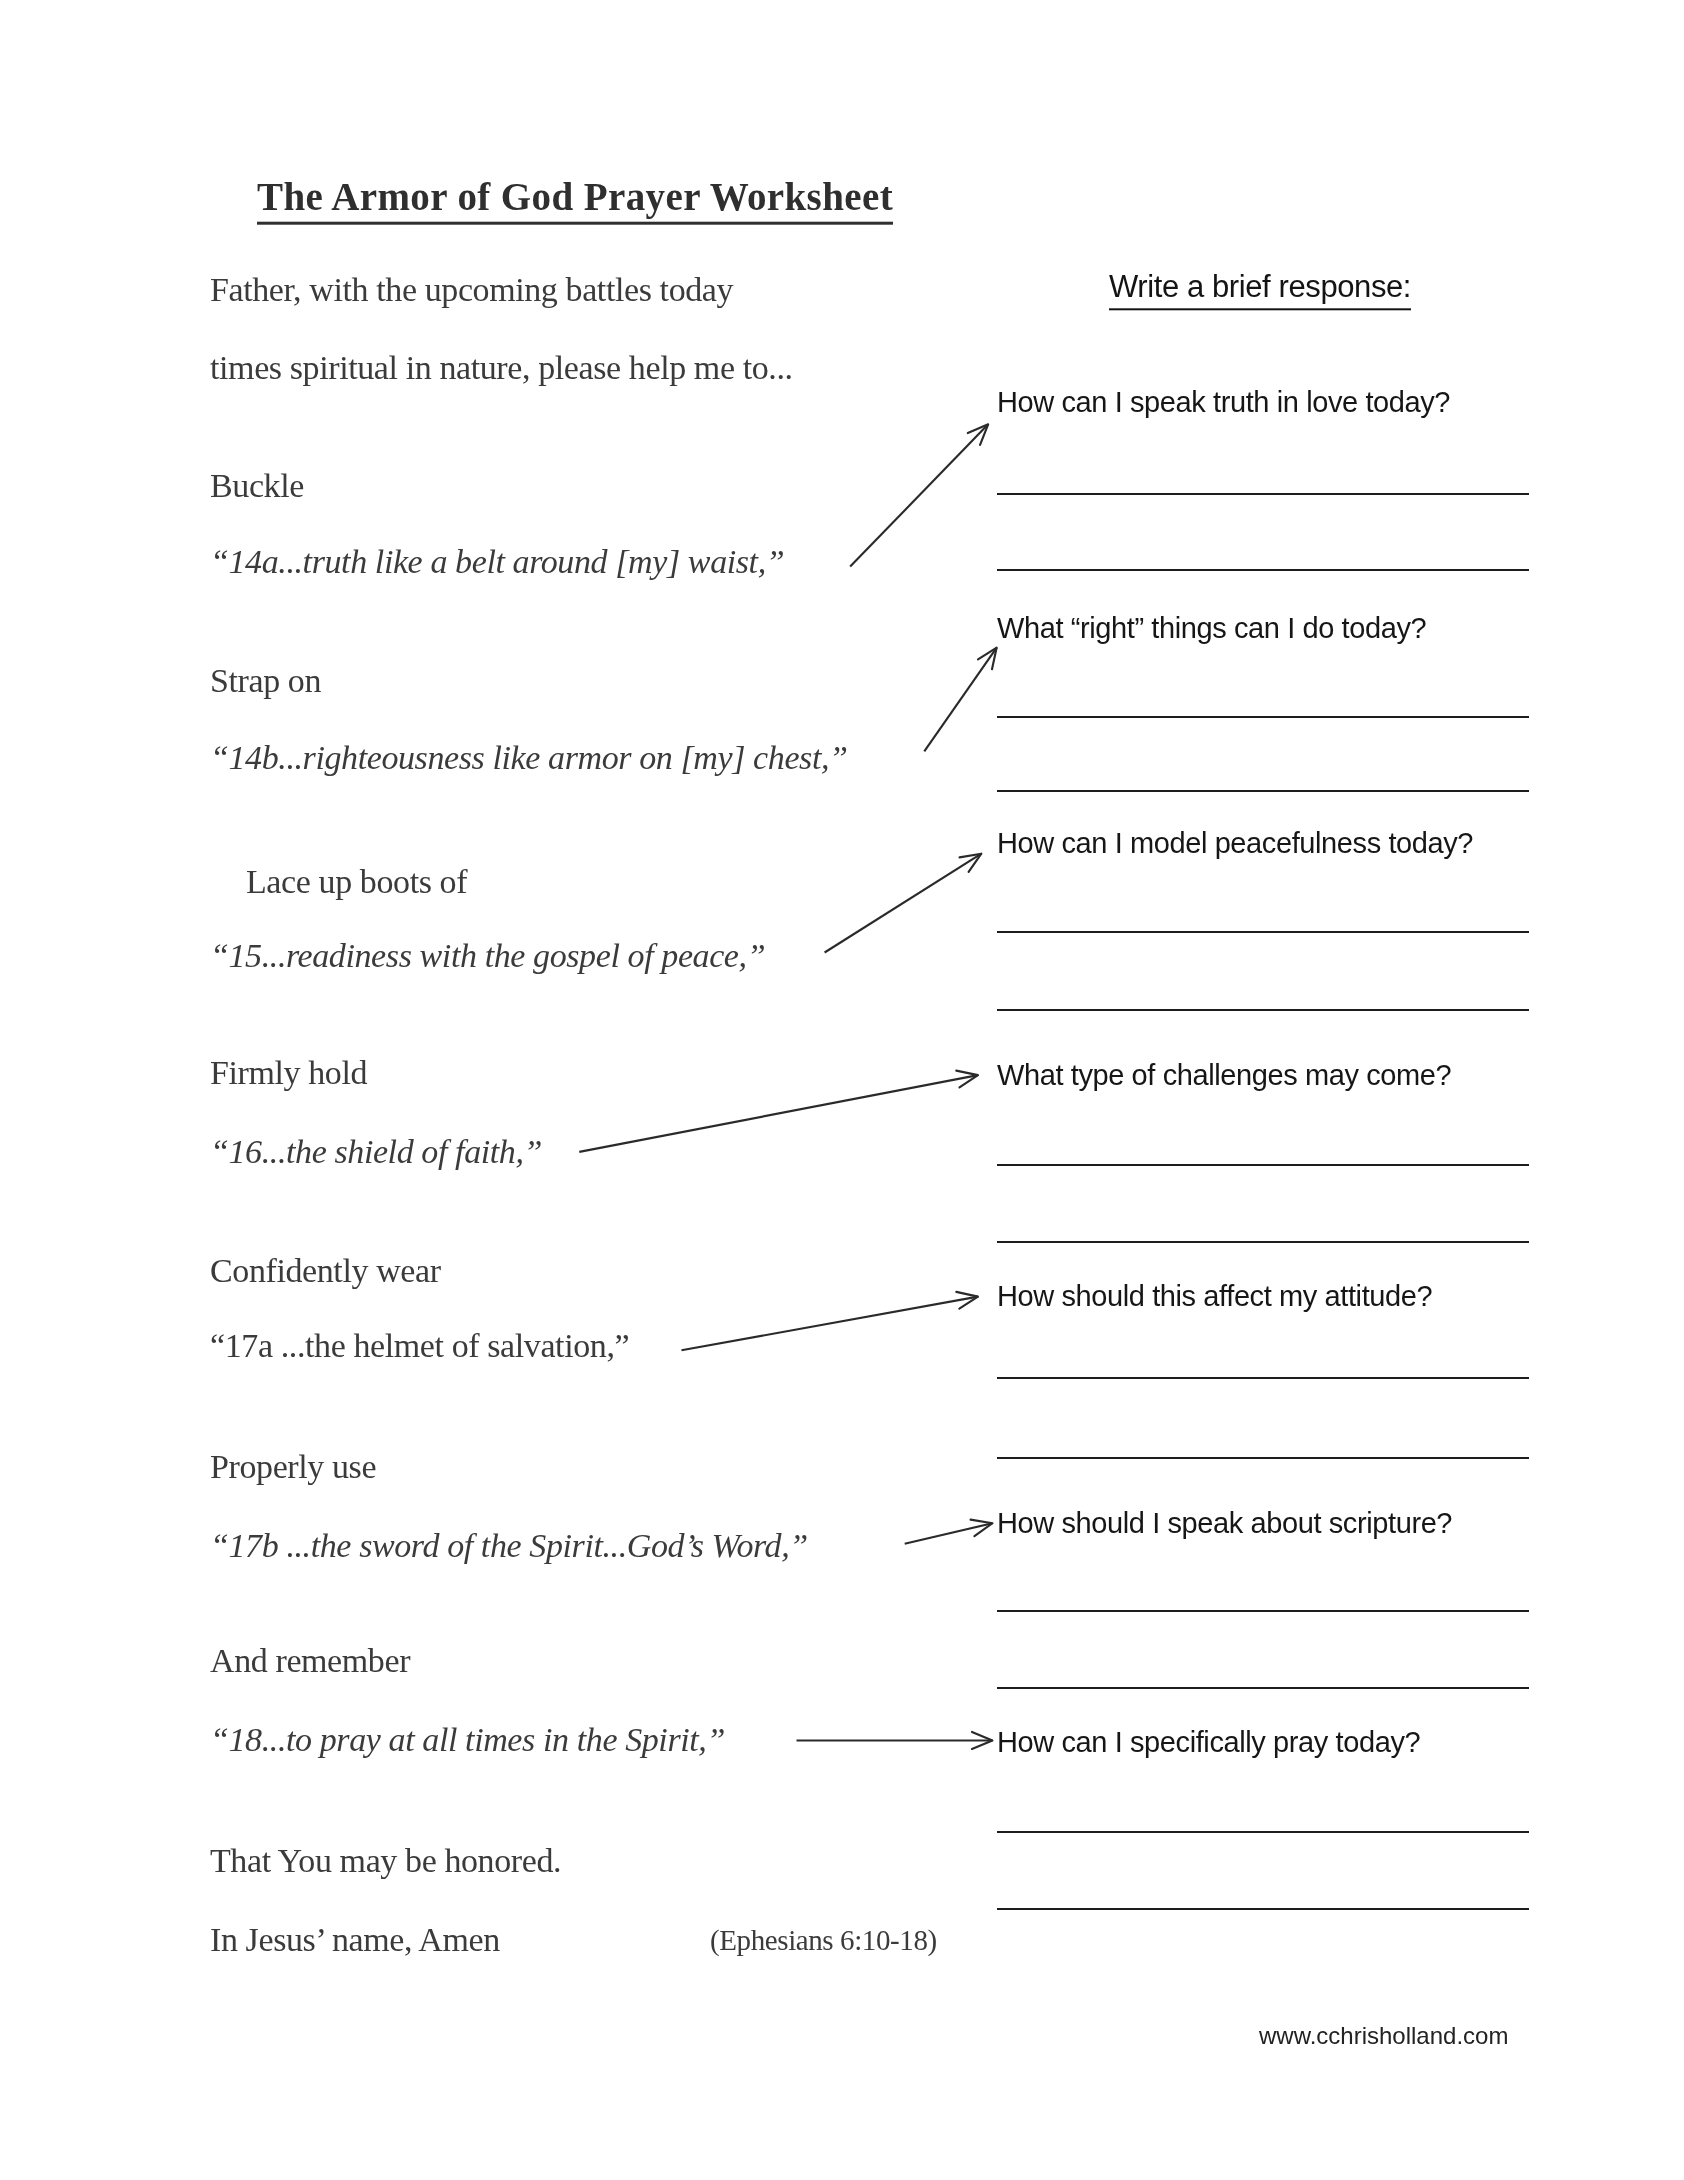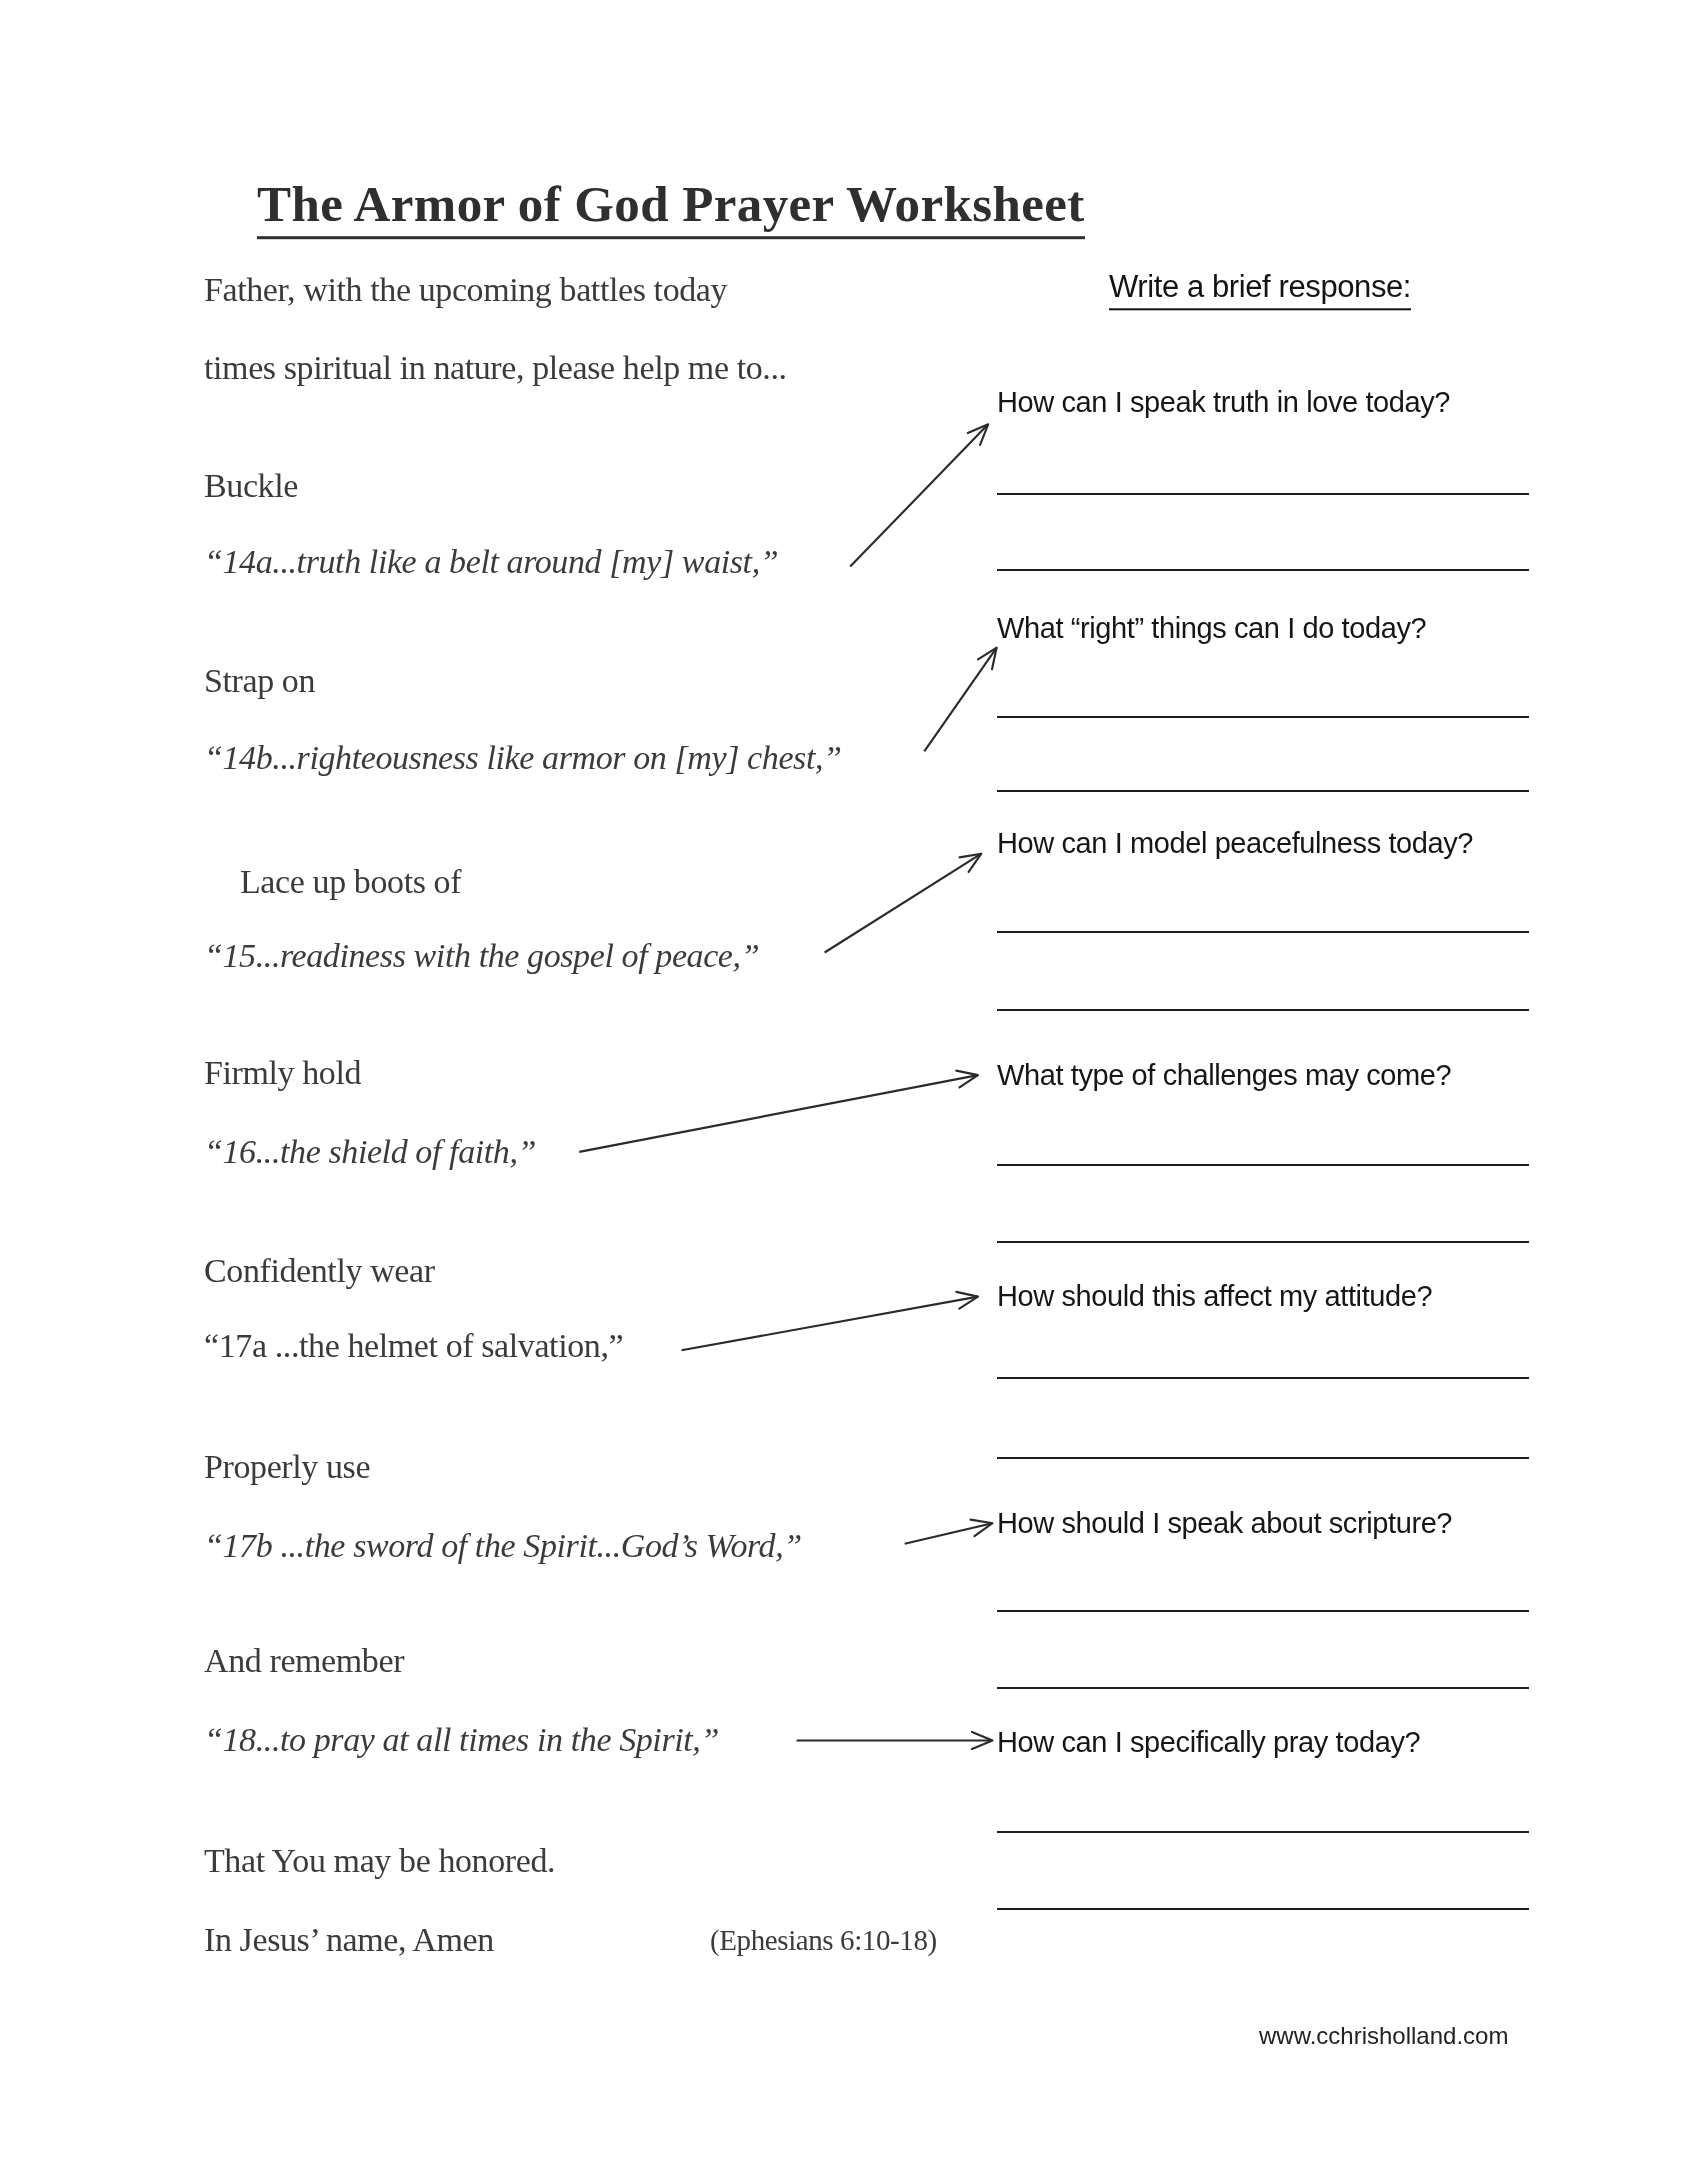--- a/index.html
+++ b/index.html
@@ -14,30 +14,30 @@
     background: #ffffff;
     overflow: hidden;
   }
   .title {
     position: absolute;
     left: 257px;
     top: 173px;
     transform: translateY(-50%);
     font-family: "Liberation Serif", "DejaVu Serif", serif;
     font-weight: 700;
-    font-size: 51px;
+    font-size: 39px;
     color: #2f2f2f;
     letter-spacing: 0.4px;
     white-space: nowrap;
     border-bottom: 3.4px solid #2f2f2f;
     padding-bottom: 2.6px;
   }
   .serif-line {
     position: absolute;
-    left: 204px;
+    left: 210px;
     transform: translateY(-50%);
     font-family: "Liberation Serif", "DejaVu Serif", serif;
     font-size: 34px;
     letter-spacing: -0.4px;
     color: #3b3b3b;
     white-space: nowrap;
   }
   .quote { font-style: italic; }
   .quote.upright { font-style: normal; }
   .reference {

